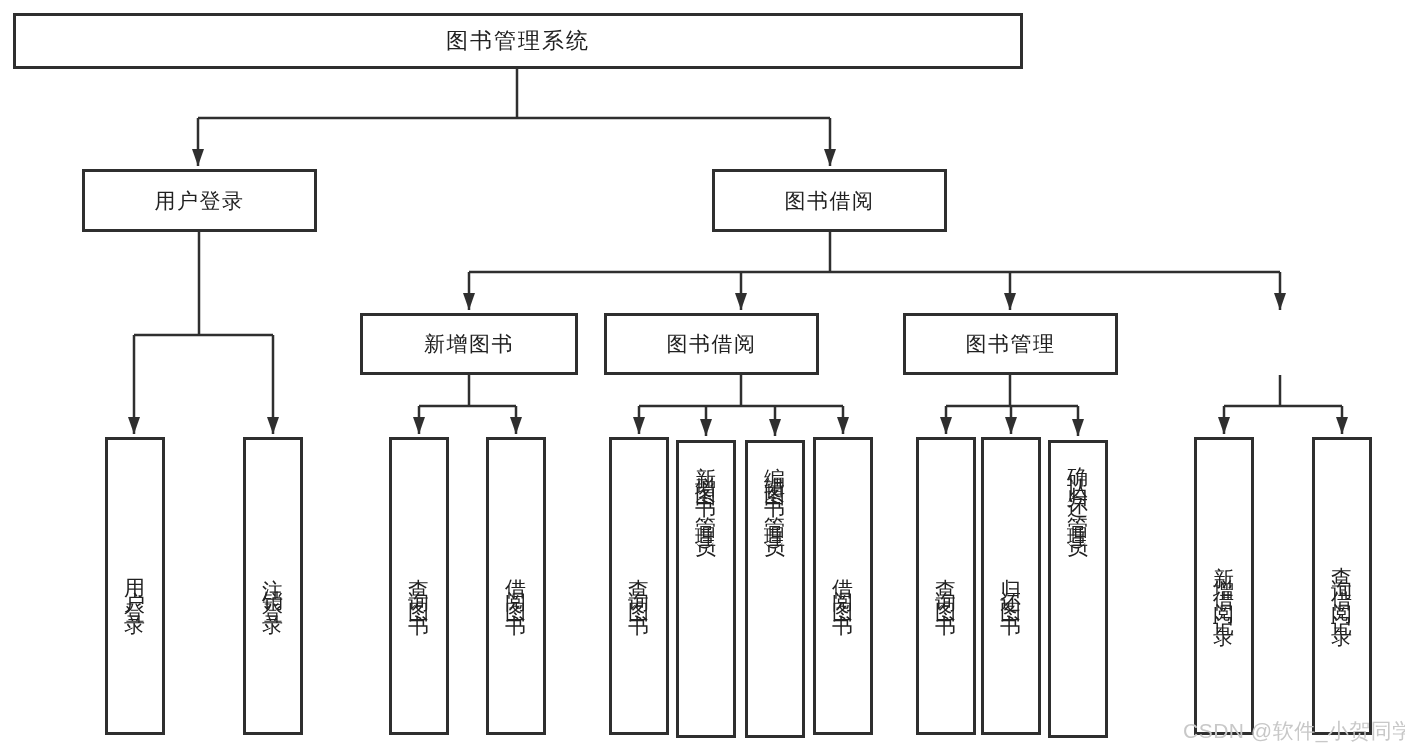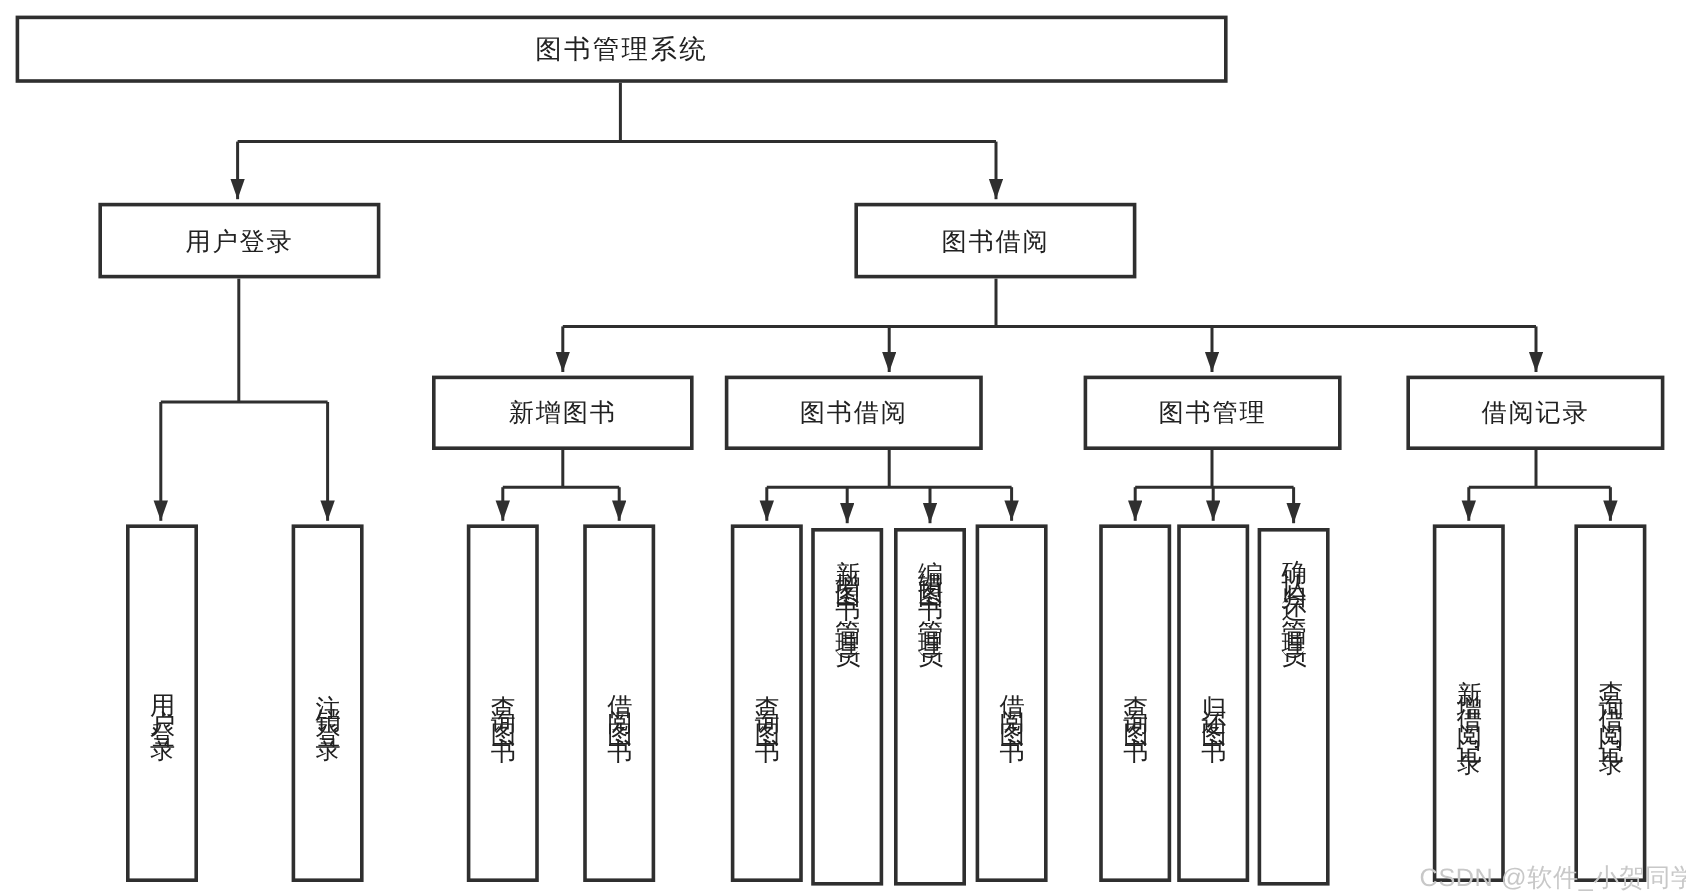--- a/index.html
+++ b/index.html
@@ -101,23 +101,20 @@
 
   <div class="node h" style="left:360px;top:313px;width:218px;height:62px">
     <span>新增图书</span>
   </div>
   <div class="node h" style="left:604px;top:313px;width:215px;height:62px">
     <span>图书借阅</span>
   </div>
   <div class="node h" style="left:903px;top:313px;width:215px;height:62px">
     <span>图书管理</span>
   </div>
-  <div class="node h" style="left:1172px;top:313px;width:215px;height:62px">
-    <span>借阅记录</span>
-  </div>
 
   <div class="node v" style="left:105px;top:437px;width:60px;height:298px">
     <span>用户登录</span>
   </div>
   <div class="node v" style="left:243px;top:437px;width:60px;height:298px">
     <span>注销登录</span>
   </div>
 
   <div class="node v" style="left:389px;top:437px;width:60px;height:298px">
     <span>查询图书</span>

